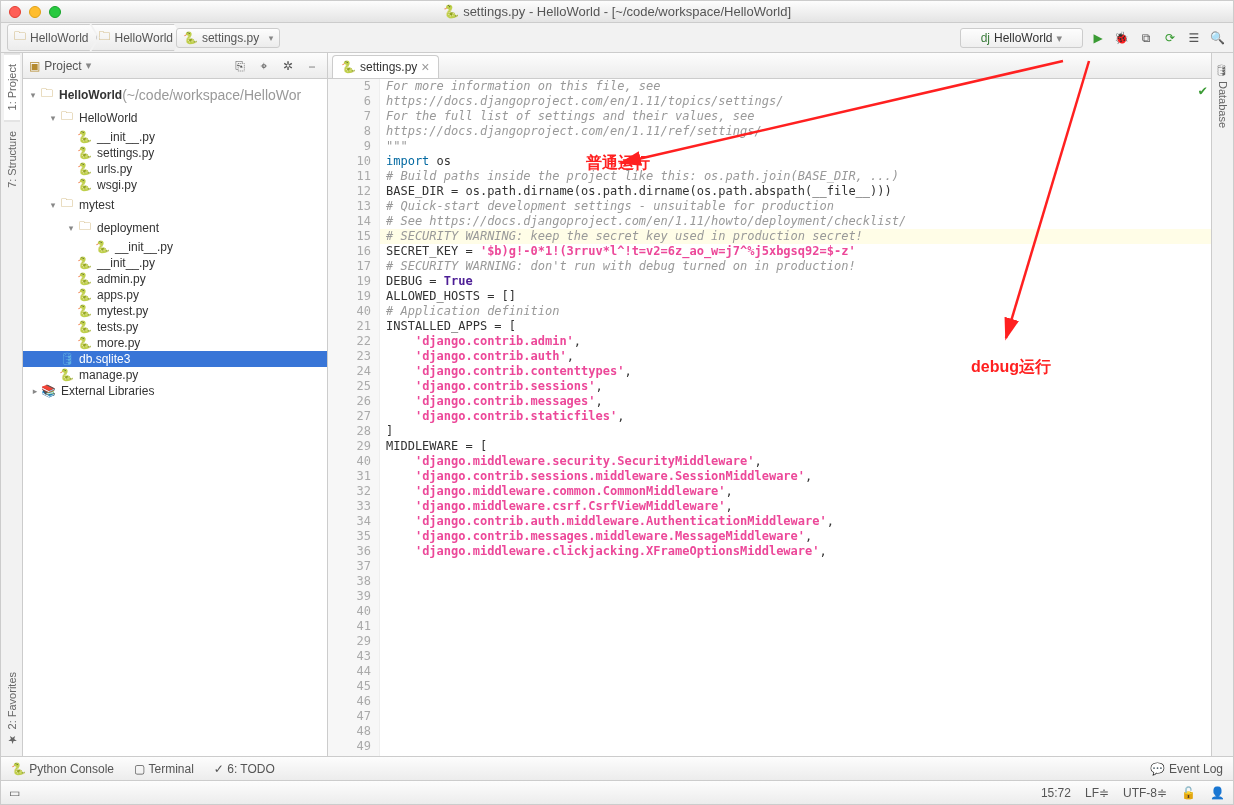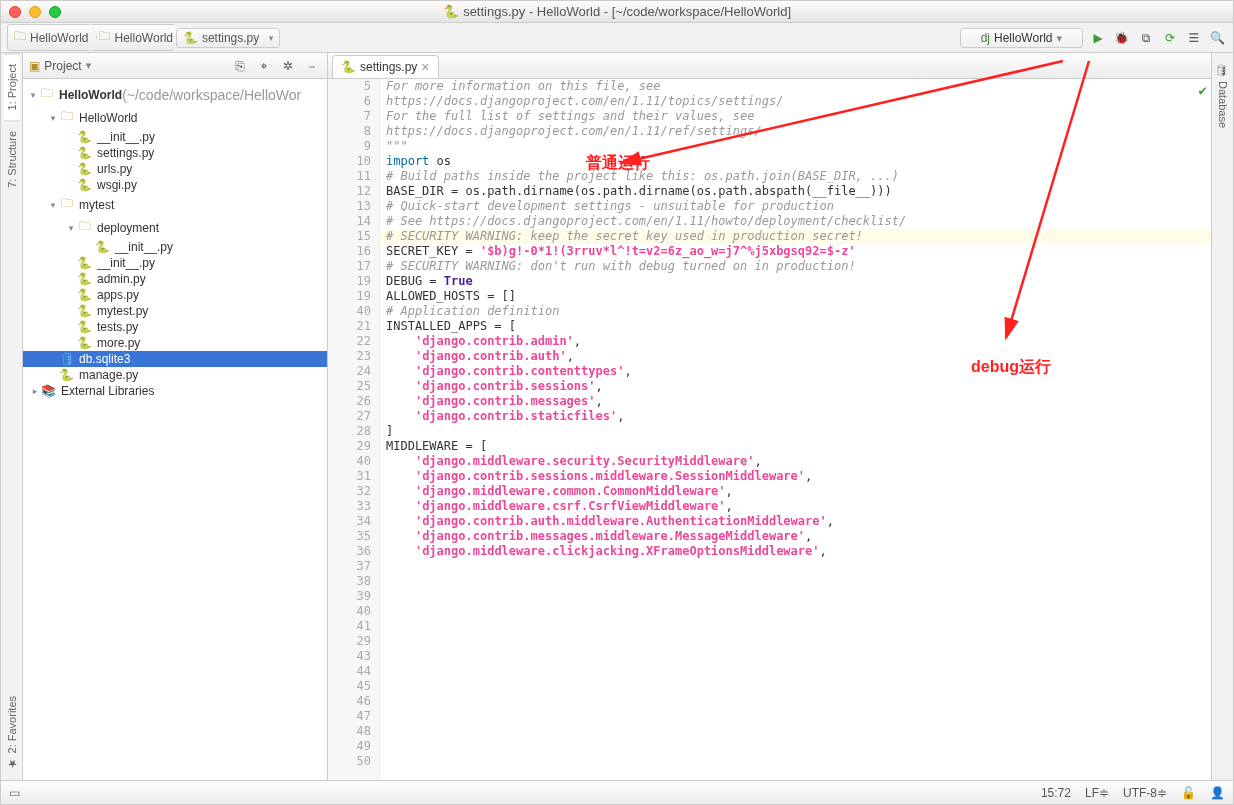--- a/index.html
+++ b/index.html
@@ -301,20 +301,27 @@
             <path d="M0,0 L0,6 L9,3 z" fill="#ff2020"></path>
           </marker>
         </defs>
       <line x1="1062" y1="8" x2="620" y2="110" stroke="#ff2020" stroke-width="2.5" marker-end="url(#ah)"></line>
       <line x1="1088" y1="8" x2="1005" y2="285" stroke="#ff2020" stroke-width="2.5" marker-end="url(#ah)"></line>
     </svg>
     <div class="anno-text" style="left:585px;top:100px">普通运行</div>
     <div class="anno-text" style="left:970px;top:304px">debug运行</div>
   </div>
 
+  <div class="btoolbar">
+    <span>🐍 <span>Python Console</span></span>
+    <span>▢ <span>Terminal</span></span>
+    <span>✓ <span>6: TODO</span></span>
+    <span class="spacer" style="flex:1"></span>
+    <span>💬 <span>Event Log</span></span>
+  </div>
 
   <div class="statusbar">
     <span>▭</span>
     <span class="spacer"></span>
     <span>15:72</span>
     <span>LF≑</span>
     <span>UTF-8≑</span>
     <span>🔓</span>
     <span>👤</span>
   </div>

